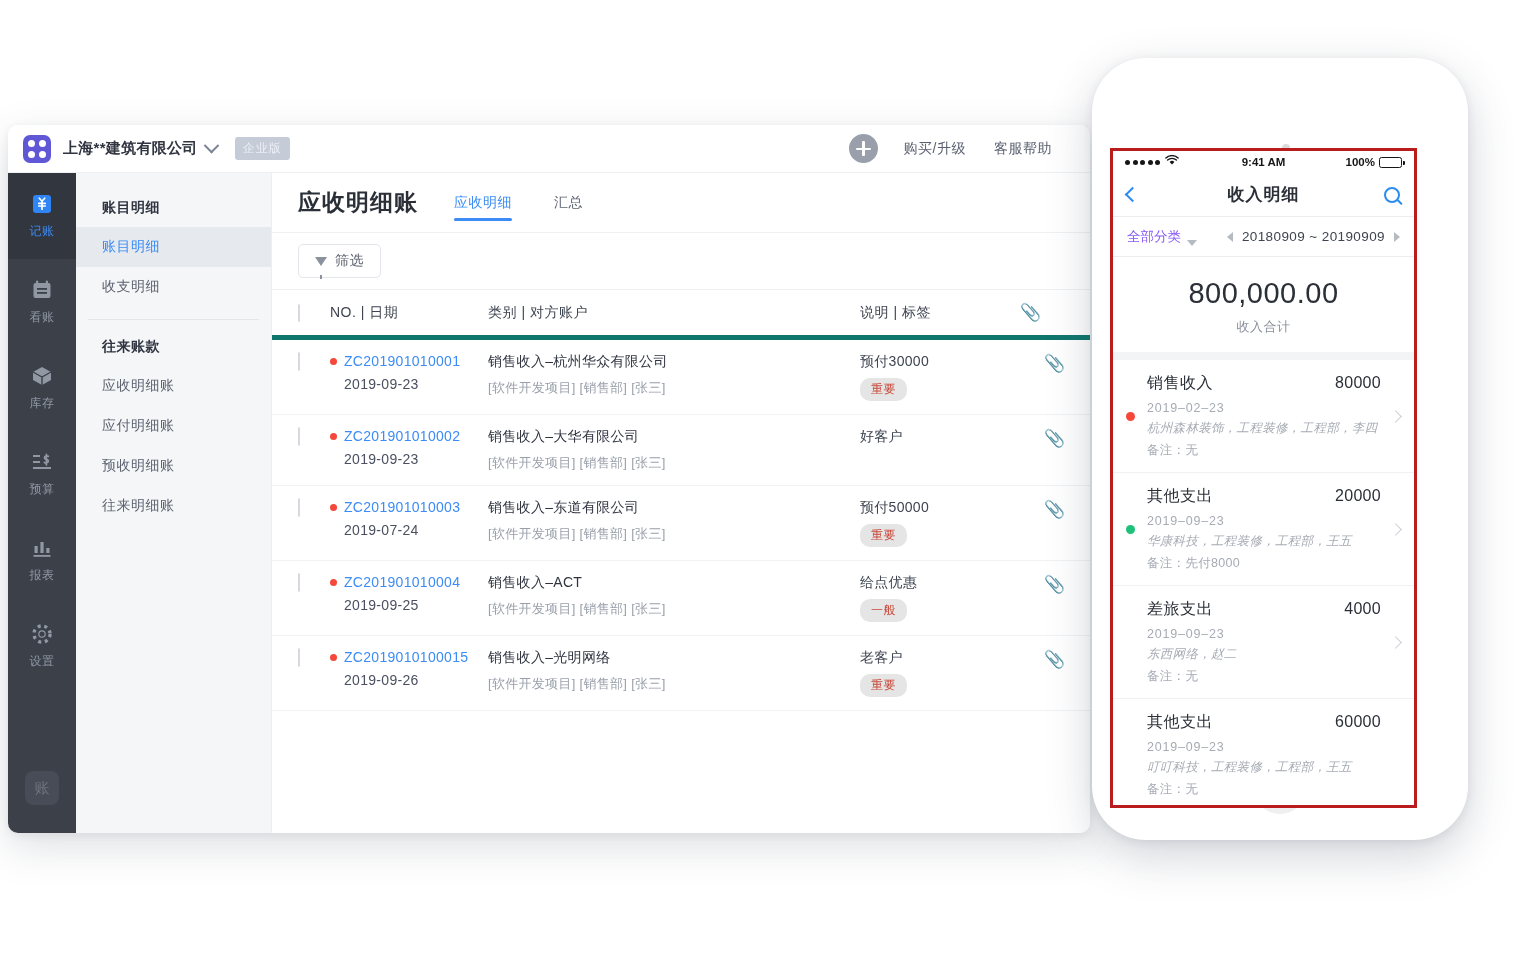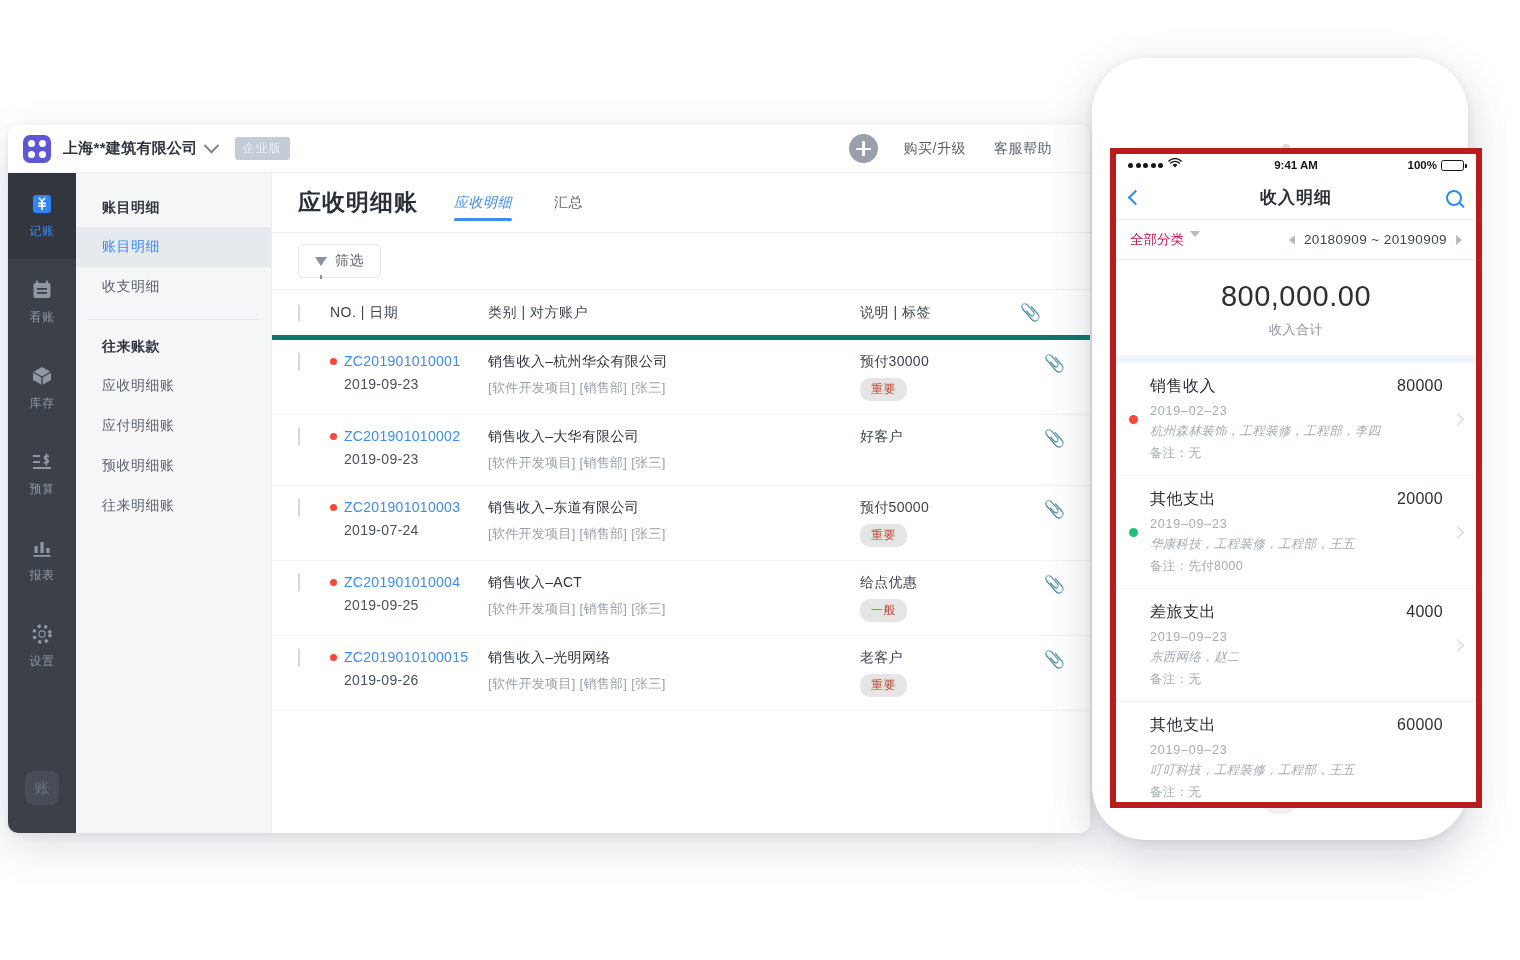--- a/index.html
+++ b/index.html
@@ -107,21 +107,21 @@
   .page-head {
     height: 60px; display: flex; align-items: center; padding-left: 26px;
     border-bottom: 1px solid #eef0f3;
   }
   .page-title { font-size: 23px; font-weight: 700; color: #2b3038; letter-spacing: 1px; }
   .tabs { display: flex; margin-left: 36px; align-self: stretch; align-items: center; }
   .tab {
     font-size: 14px; color: #5c626f; margin-right: 42px; position: relative;
     height: 60px; display: flex; align-items: center; letter-spacing: .5px;
   }
-  .tab.active { color: #3c8cf5; font-style: italic; }
+  .tab.active { color: #3c8cf5; }
   .tab.active:after {
     content: ''; position: absolute; left: 0; right: 0; bottom: 12px;
     height: 3px; background: #3c8cf5; border-radius: 2px;
   }
   .toolbar { height: 56px; display: flex; align-items: center; padding-left: 26px; background:#fff;}
   .filter-btn {
     display: inline-flex; align-items: center; gap: 8px;
     border: 1px solid #e2e5ea; border-radius: 5px;
     padding: 7px 16px; font-size: 14px; color: #5c626f; background: #fff;
     letter-spacing: .5px;
@@ -185,22 +185,22 @@
   .cam-dot {
     position: absolute; left: 190px; top: 86px;
     width: 8px; height: 8px; border-radius: 50%; background: #dcdcdc;
   }
   .home-btn {
     position: absolute; left: 50%; transform: translateX(-50%); bottom: 26px;
     width: 52px; height: 52px; border-radius: 50%; background: #efefef;
   }
   .screen {
     position: absolute; left: 18px; top: 90px;
-    width: 372px; height: 660px; background: #ffffff;
-    border: 6px solid #b91c1c; overflow: hidden;
+    width: 307px; height: 660px; background: #ffffff;
+    border: 3px solid #b91c1c; overflow: hidden;
   }
   .statusbar {
     height: 22px; display: flex; align-items: center; padding: 0 12px;
     font-size: 11.5px; font-weight: 700; color: #161616;
   }
   .sb-dots { display: flex; gap: 2.5px; align-items: center; }
   .sb-dot { width: 5px; height: 5px; border-radius: 50%; background: #161616; }
   .wifi-ico { margin-left: 5px; font-size: 12px; }
   .sb-time { position: absolute; left: 50%; transform: translateX(-50%); }
   .sb-right { margin-left: auto; display: flex; align-items: center; gap: 4px; }
@@ -228,21 +228,21 @@
     border: 2.2px solid #2b8cf0; border-radius: 50%;
   }
   .nav-search:after {
     content:''; position: absolute; right: -5px; bottom: -3px; width: 7px; height: 2.2px;
     background: #2b8cf0; transform: rotate(45deg); border-radius: 1px;
   }
   .filterbar {
     height: 40px; display: flex; align-items: center; padding: 0 14px;
     border-bottom: 1px solid #ededed; background: #fff;
   }
-  .fb-cat { font-size: 13.5px; color: #be185d; display: flex; align-items: flex-start; gap: 6px; font-family: Liberation Serif, serif; }
+  .fb-cat { font-size: 13.5px; color: #8b5cf6; display: flex; align-items: flex-end; gap: 6px; font-family: Liberation Serif, serif; }
   .tri-down {
     width: 0; height: 0; border-left: 5px solid transparent;
     border-right: 5px solid transparent; border-top: 6px solid #b6bac1;
   }
   .fb-range {
     margin-left: auto; display: flex; align-items: center; gap: 9px;
     font-size: 13.5px; color: #3e4450; letter-spacing: .4px;
   }
   .arr-l { width:0;height:0;border-top:5px solid transparent;border-bottom:5px solid transparent;border-right:6px solid #b6bac1; }
   .arr-r { width:0;height:0;border-top:5px solid transparent;border-bottom:5px solid transparent;border-left:6px solid #b6bac1; }

